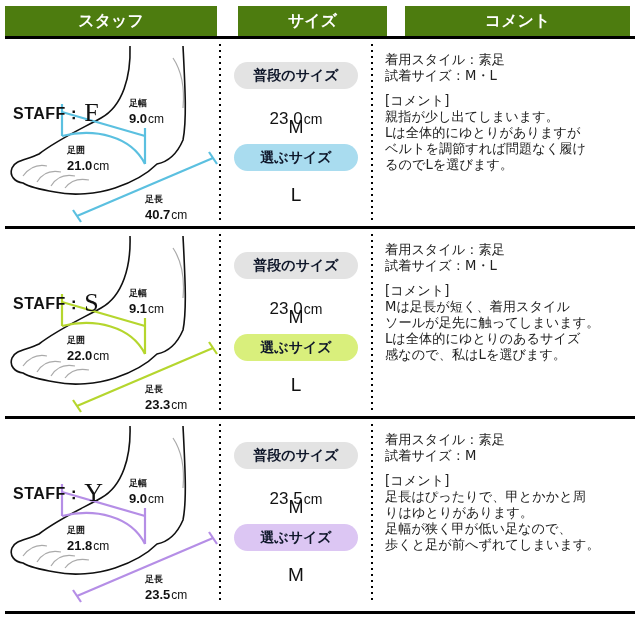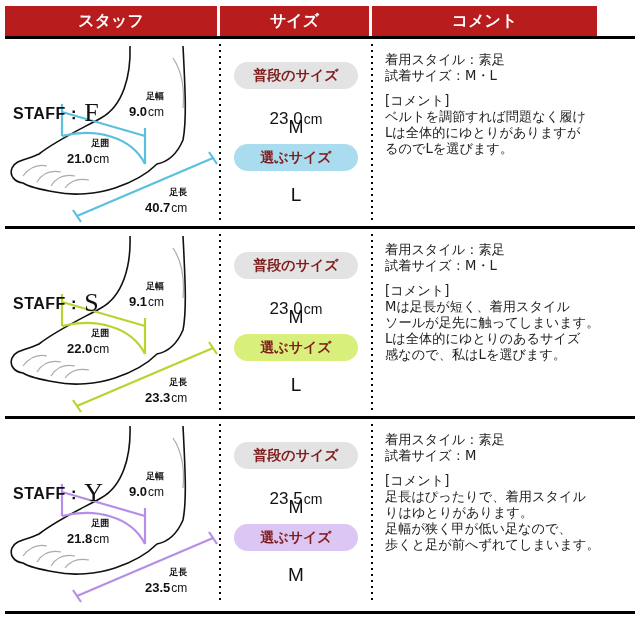--- a/index.html
+++ b/index.html
@@ -1,44 +1,44 @@
 <!DOCTYPE html>
 <html><head>
 <meta charset="utf-8">
 <style>
   * { box-sizing: border-box; margin: 0; padding: 0; }
   html, body { width: 640px; height: 640px; background: #ffffff; overflow: hidden; }
   body { font-family: "DejaVu Sans", "Liberation Sans", sans-serif; color: #111; position: relative; }
 
   .header { position: absolute; top: 6px; left: 5px; width: 630px; height: 30px; display: flex; }
-  .header .hcell { background: #b91c1c; color: #fff; font-weight: bold; font-size: 16px; display: flex; align-items: center; justify-content: center; height: 30px; }
+  .header .hcell { background: #4d7c0f; color: #fff; font-weight: bold; font-size: 16px; display: flex; align-items: center; justify-content: center; height: 30px; }
   .hcell.c1 { width: 212px; }
-  .hcell.c2 { width: 149px; margin-left: 3px; }
-  .hcell.c3 { width: 225px; margin-left: 3px; }
+  .hcell.c2 { width: 149px; margin-left: 21px; }
+  .hcell.c3 { width: 225px; margin-left: 18px; }
 
   .row { position: absolute; left: 5px; width: 630px; height: 190px; }
   .row .topline { position: absolute; top: 0; left: 0; width: 630px; height: 3px; background: #000; }
 
   .foot { position: absolute; left: 0; top: 0; width: 215px; height: 190px; }
   .foot svg { position: absolute; left: 0; top: 0; }
   .staff-label { position: absolute; left: 8px; top: 36px; font-size: 16px; font-weight: bold; letter-spacing: 0.5px; font-family: "Liberation Sans", sans-serif; margin-top: 26px; }
   .staff-initial { font-family: "Liberation Serif", serif; font-size: 26px; font-weight: normal; vertical-align: -2px; margin-left: 2px; }
-  .meas { position: absolute; text-align: right; line-height: 1; }
+  .meas { position: absolute; text-align: left; line-height: 1; margin-top: 7px; }
   .meas .mlabel { font-size: 9px; font-weight: bold; display: block; margin-bottom: 2px; }
   .meas .mval { font-size: 13px; font-weight: bold; font-family: "Liberation Sans", sans-serif; }
   .meas .munit { font-size: 12px; font-family: "Liberation Sans", sans-serif; margin-left: 1px; }
 
   .vdots { position: absolute; top: 6px; width: 2px; height: 182px;
     background-image: radial-gradient(circle, #000 0.9px, transparent 1.1px);
     background-size: 2px 6px; background-repeat: repeat-y; }
   .vdots.d1 { left: 214px; }
   .vdots.d2 { left: 366px; }
 
   .size { position: absolute; left: 218px; top: 0; width: 146px; height: 190px; text-align: center; }
-  .pill { position: absolute; left: 11px; width: 124px; height: 27px; border-radius: 14px; font-size: 14px; font-weight: bold; display: flex; align-items: center; justify-content: center; color: #7f1d1d; }
+  .pill { position: absolute; left: 11px; width: 124px; height: 27px; border-radius: 14px; font-size: 14px; font-weight: bold; display: flex; align-items: center; justify-content: center; color: #0f172a; }
   .pill.usual { top: 26px; background: #e3e3e3; }
   .pill.chosen { top: 108px; }
   .sz-cm { position: absolute; left: 0; width: 146px; top: 73px; font-size: 17px; font-family: "Liberation Sans", sans-serif; }
   .sz-cm .unit { font-size: 14px; margin-left: 1px; }
   .sz-usual { position: absolute; left: 0; width: 146px; top: 81px; font-size: 18px; font-family: "Liberation Sans", sans-serif; }
   .sz-chosen { position: absolute; left: 0; width: 146px; top: 148px; font-size: 19px; font-family: "Liberation Sans", sans-serif; }
 
   .comment { position: absolute; left: 380px; top: 16px; width: 252px; font-size: 13.2px; line-height: 16px; color: #222; }
   .comment .line { display: block; white-space: nowrap; }
   .comment .gap { height: 9px; }
@@ -103,22 +103,23 @@
       <div class="pill chosen" style="background: rgb(169, 220, 239);">選ぶサイズ</div>
       <div class="sz-chosen">L</div>
     </div>
     <div class="vdots d2"></div>
     <div class="comment">
       <span class="line">着用スタイル：素足</span>
       <span class="line">試着サイズ：M・L</span>
       <div class="gap"></div>
       <span class="line">[コメント]</span>
       <div class="comment-lines">
+          <span class="line">親指が少し出てしまいます。</span>
+          <span class="line">Lは全体的にゆとりがありますが</span>
           <span class="line">ベルトを調節すれば問題なく履け</span>
-          <span class="line">Lは全体的にゆとりがありますが</span>
           <span class="line">るのでLを選びます。</span>
         </div>
     </div>
   </div>
 
   <div class="row" style="top: 226px;">
     <div class="topline"></div>
     <div class="foot">
       <svg width="215" height="190" viewBox="0 0 215 190">
 
@@ -228,21 +229,21 @@
       <div class="pill chosen" style="background: rgb(220, 198, 243);">選ぶサイズ</div>
       <div class="sz-chosen">M</div>
     </div>
     <div class="vdots d2"></div>
     <div class="comment">
       <span class="line">着用スタイル：素足</span>
       <span class="line">試着サイズ：M</span>
       <div class="gap"></div>
       <span class="line">[コメント]</span>
       <div class="comment-lines">
-          <span class="line">足長はぴったりで、着用スタイル</span>
+          <span class="line">足長はぴったりで、甲とかかと周</span>
           <span class="line">りはゆとりがあります。</span>
           <span class="line">足幅が狭く甲が低い足なので、</span>
           <span class="line">歩くと足が前へずれてしまいます。</span>
         </div>
     </div>
   </div>
 </div>
 
 <div class="bottomline"></div>
 

